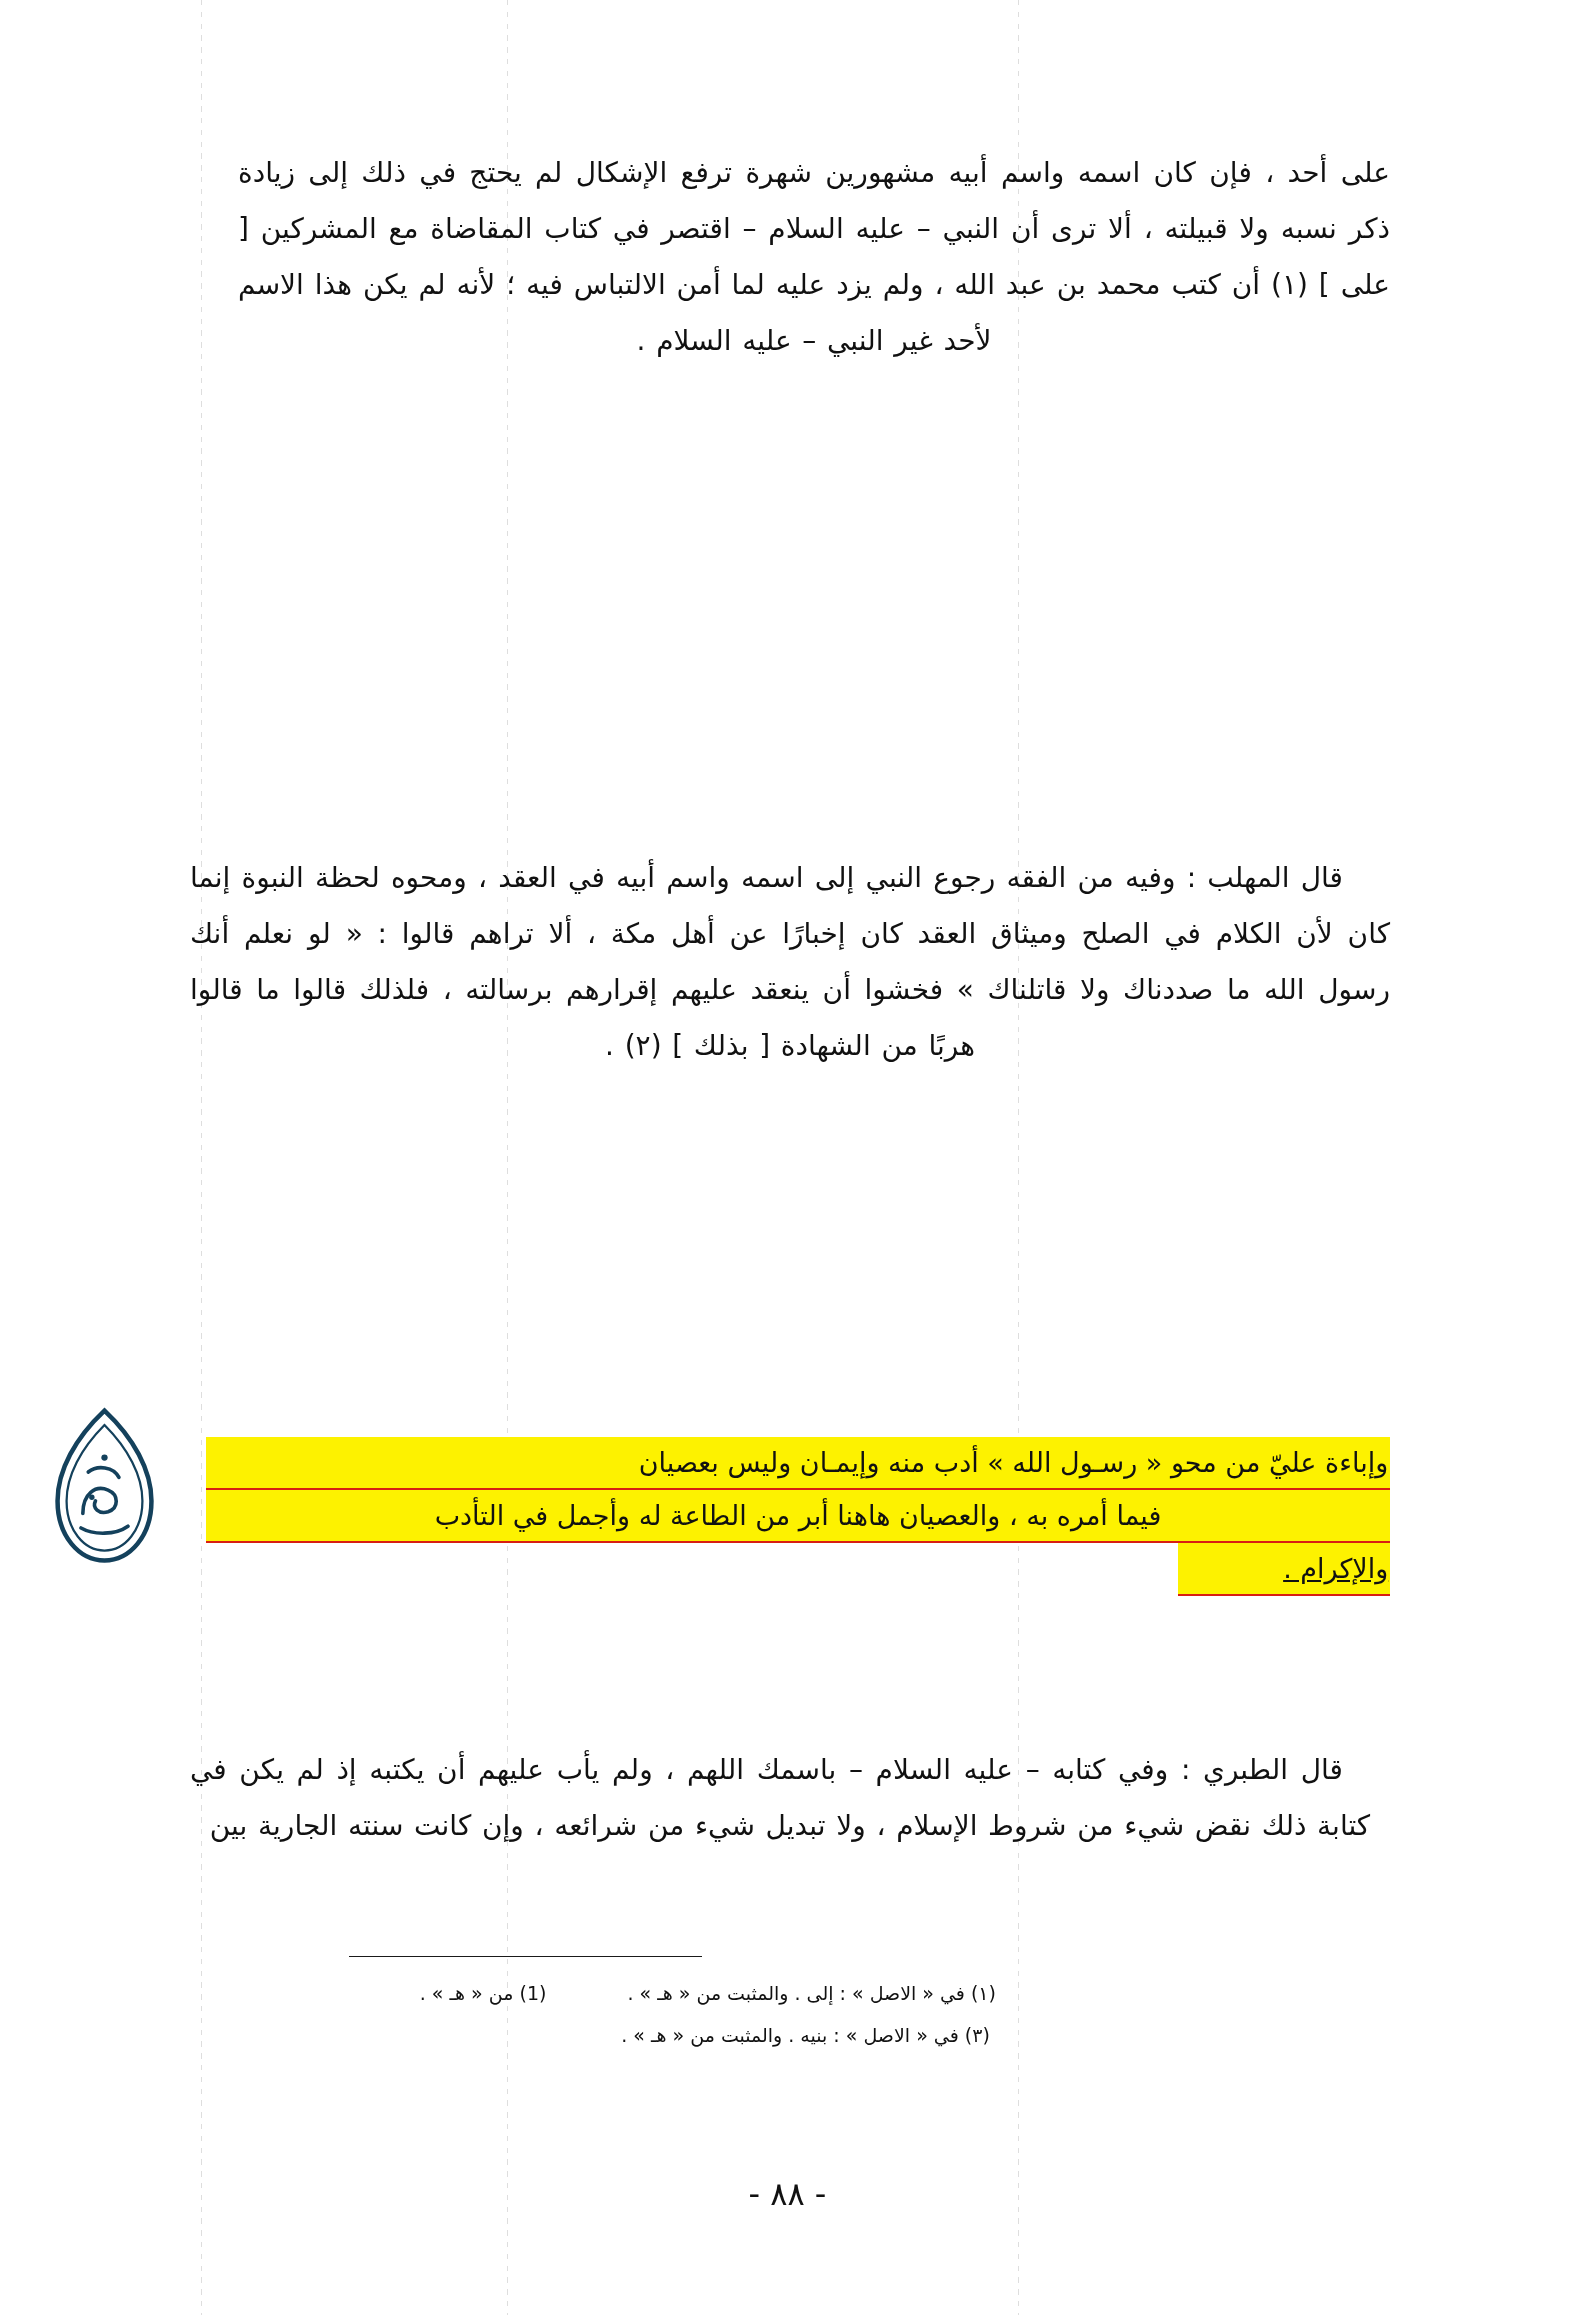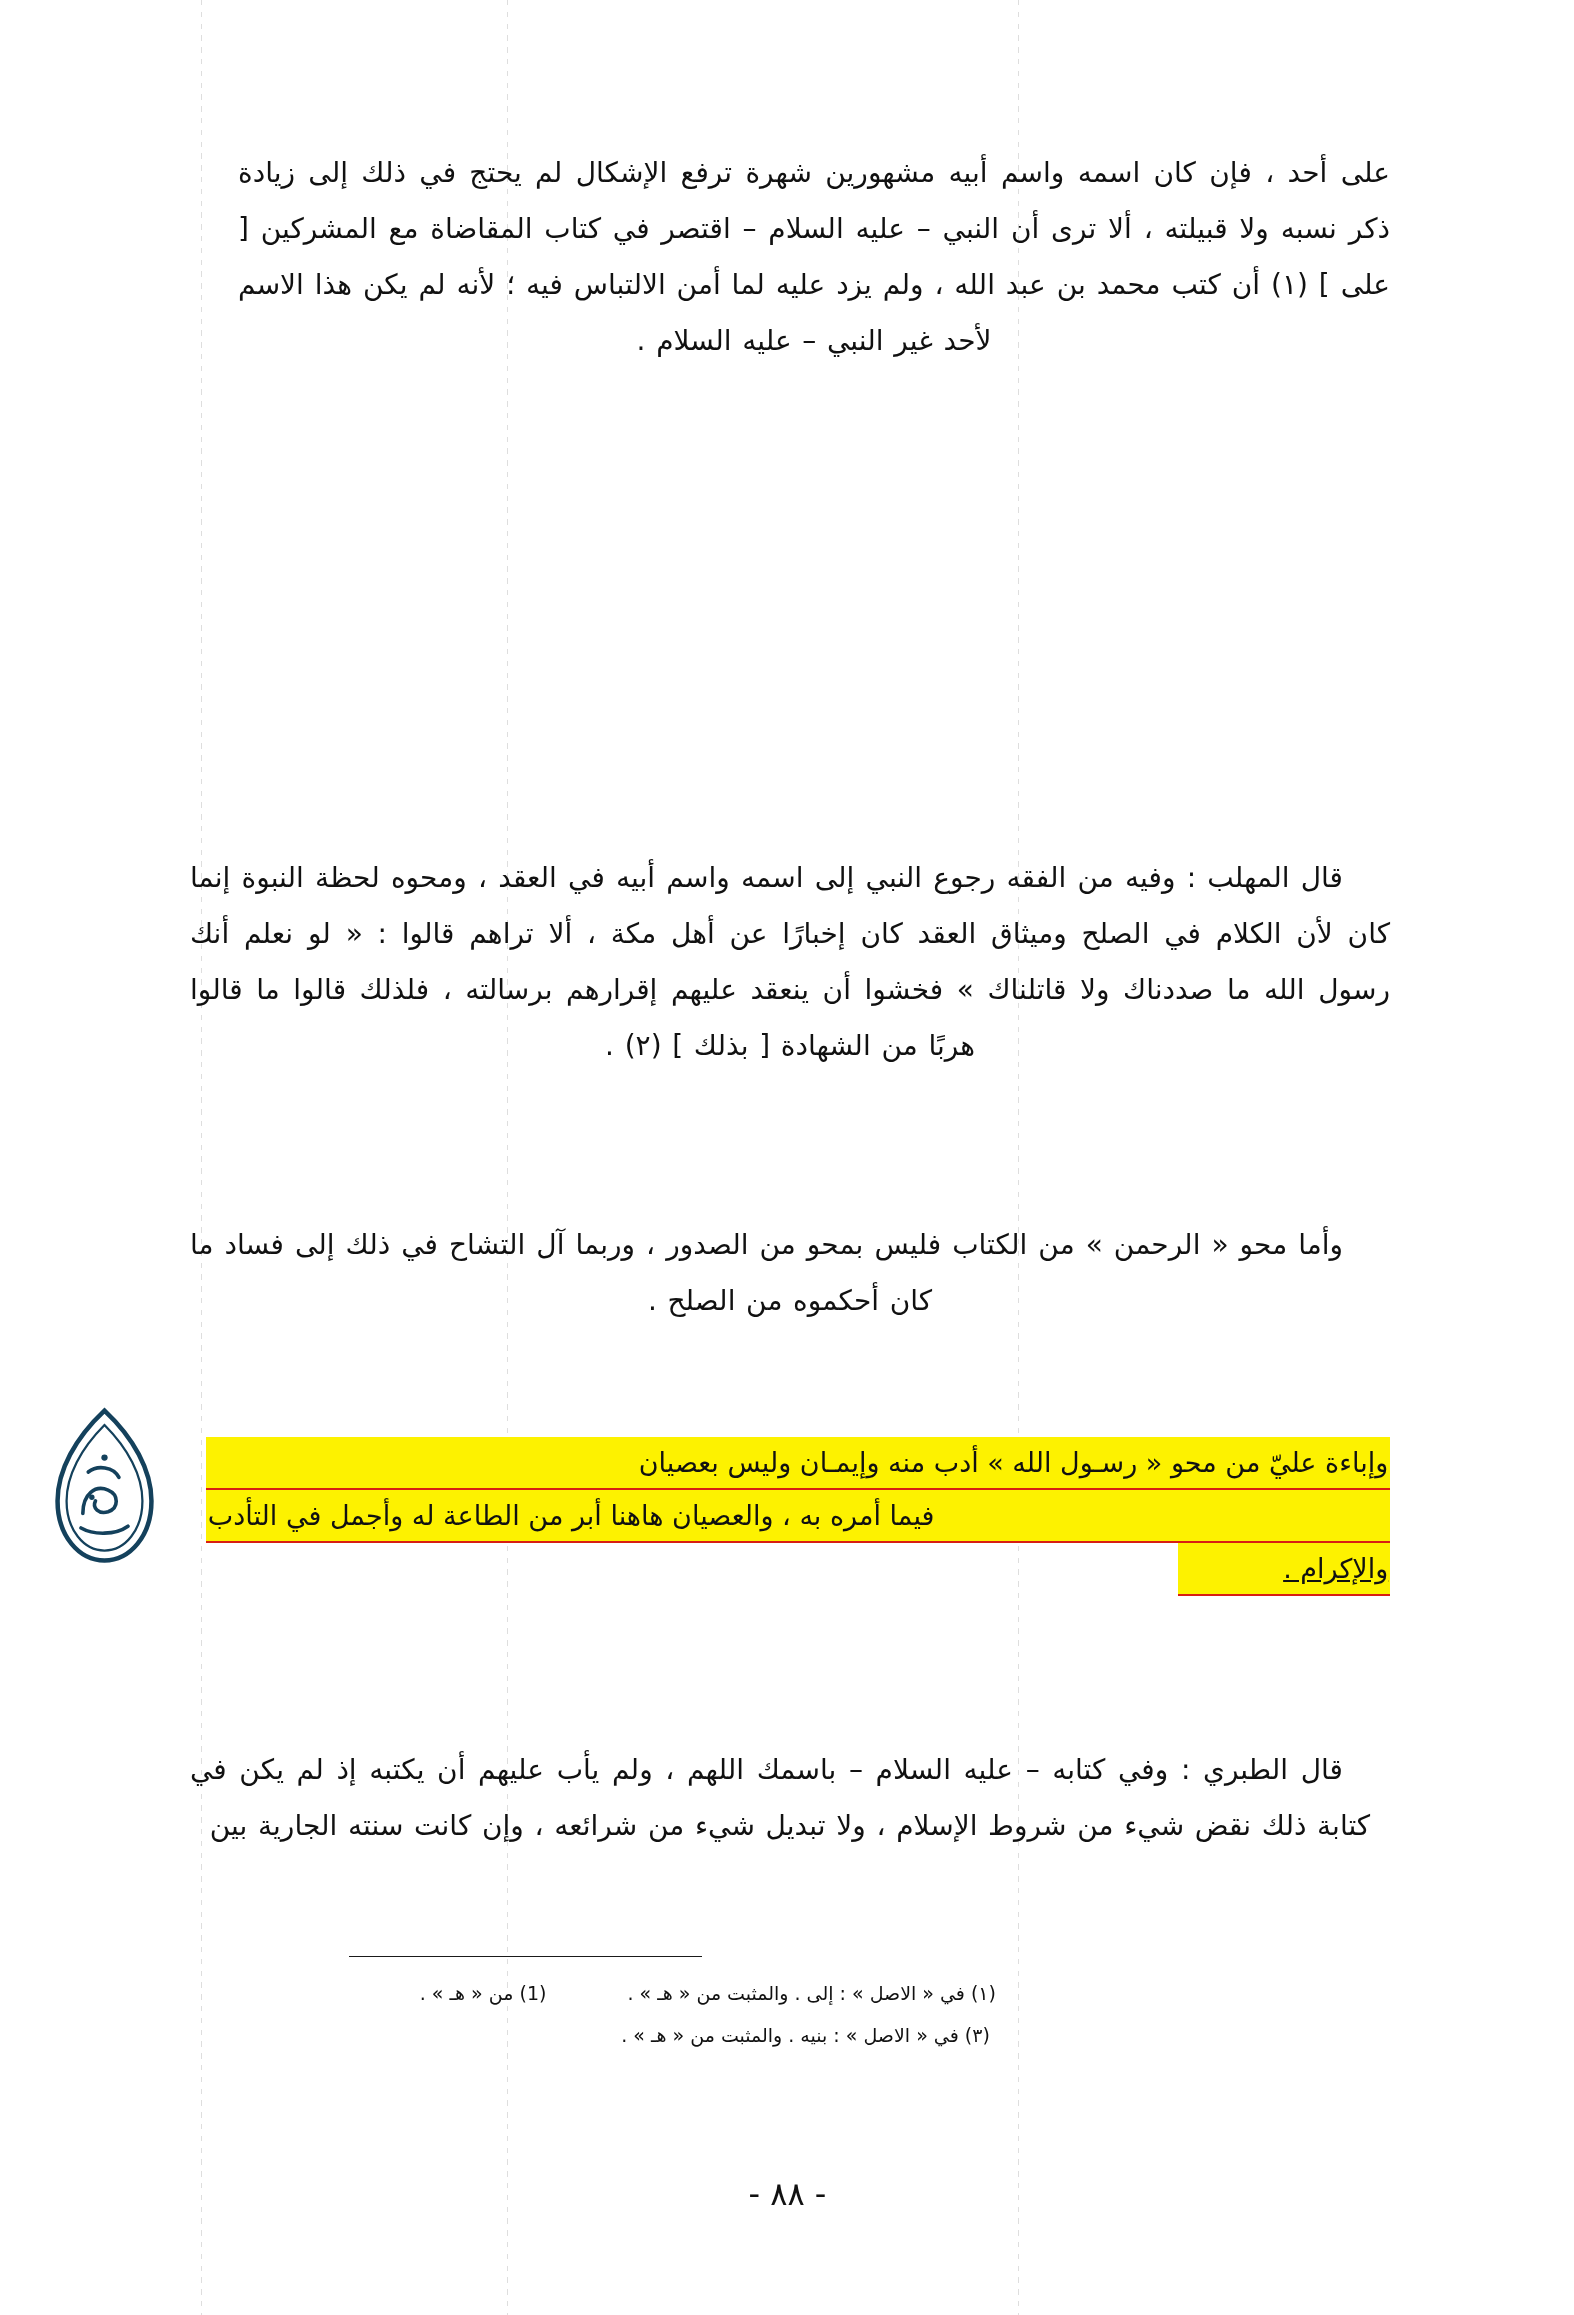--- a/index.html
+++ b/index.html
@@ -70,21 +70,21 @@
     background: #fdf200;
     border-bottom: 2.7px solid #d81f12;
     font-size: 27px;
     line-height: 51px;
     padding: 0 1.8px;
     direction: rtl;
     white-space: nowrap;
     overflow: visible;
   }
   .hl-line.l1 { text-align: right; }
-  .hl-line.l2 { text-align: left; }
+  .hl-line.l2 { text-align: center; }
   .hl-line.l3 { text-align: right; width: 208px; text-decoration: underline; }
 
   
   .seal {
     position: absolute;
     left: 50px;
     top: 1407px;
     width: 109px;
     height: 158px;
     color: #14415c;
@@ -140,23 +140,20 @@
 
   <div class="text-block" style="top: 145px; margin-left: 48px;">
     <p class="para no-indent">على أحد ، فإن كان اسمه واسم أبيه مشهورين شهرة ترفع الإشكال لم يحتج في ذلك إلى زيادة ذكر نسبه ولا قبيلته ، ألا ترى أن النبي – عليه السلام – اقتصر في كتاب المقاضاة مع المشركين [ على ] (١) أن كتب محمد بن عبد الله ، ولم يزد عليه لما أمن الالتباس فيه ؛ لأنه لم يكن هذا الاسم لأحد غير النبي – عليه السلام .</p>
   </div>
 
 
   <div class="text-block" style="top: 850px;">
     <p class="para">قال المهلب : وفيه من الفقه رجوع النبي إلى اسمه واسم أبيه في العقد ، ومحوه لحظة النبوة إنما كان لأن الكلام في الصلح وميثاق العقد كان إخبارًا عن أهل مكة ، ألا تراهم قالوا : « لو نعلم أنك رسول الله ما صددناك ولا قاتلناك » فخشوا أن ينعقد عليهم إقرارهم برسالته ، فلذلك قالوا ما قالوا هربًا من الشهادة [ بذلك ] (٢) .</p>
   </div>
 
-  <div class="text-block" style="top: 1217px;">
-    <p class="para">وأما محو « الرحمن » من الكتاب فليس بمحو من الصدور ، وربما آل التشاح في ذلك إلى فساد ما كان أحكموه من الصلح .</p>
-  </div>
 
   <div class="seal">
     <svg width="109" height="158" viewBox="0 0 120 175" aria-hidden="true">
       <path d="M60 4 C92 34 112 70 112 104 C112 143 88 170 60 170 C32 170 8 143 8 104 C8 70 28 34 60 4 Z" fill="none" stroke="#14415c" stroke-width="5"></path>
       <path d="M60 20 C86 46 102 76 102 104 C102 136 83 159 60 159 C37 159 18 136 18 104 C18 76 34 46 60 20 Z" fill="none" stroke="#14415c" stroke-width="2.5"></path>
       <path d="M36 118 C36 96 50 86 64 92 C76 97 76 112 64 116 C54 119 46 112 50 104" fill="none" stroke="#14415c" stroke-width="4" stroke-linecap="round"></path>
       <path d="M42 72 C52 64 70 66 76 78" fill="none" stroke="#14415c" stroke-width="4" stroke-linecap="round"></path>
       <path d="M34 134 C48 142 72 142 86 132" fill="none" stroke="#14415c" stroke-width="4" stroke-linecap="round"></path>
       <circle cx="60" cy="56" r="3.5" fill="#14415c"></circle>
       <circle cx="46" cy="100" r="3" fill="#14415c"></circle>

